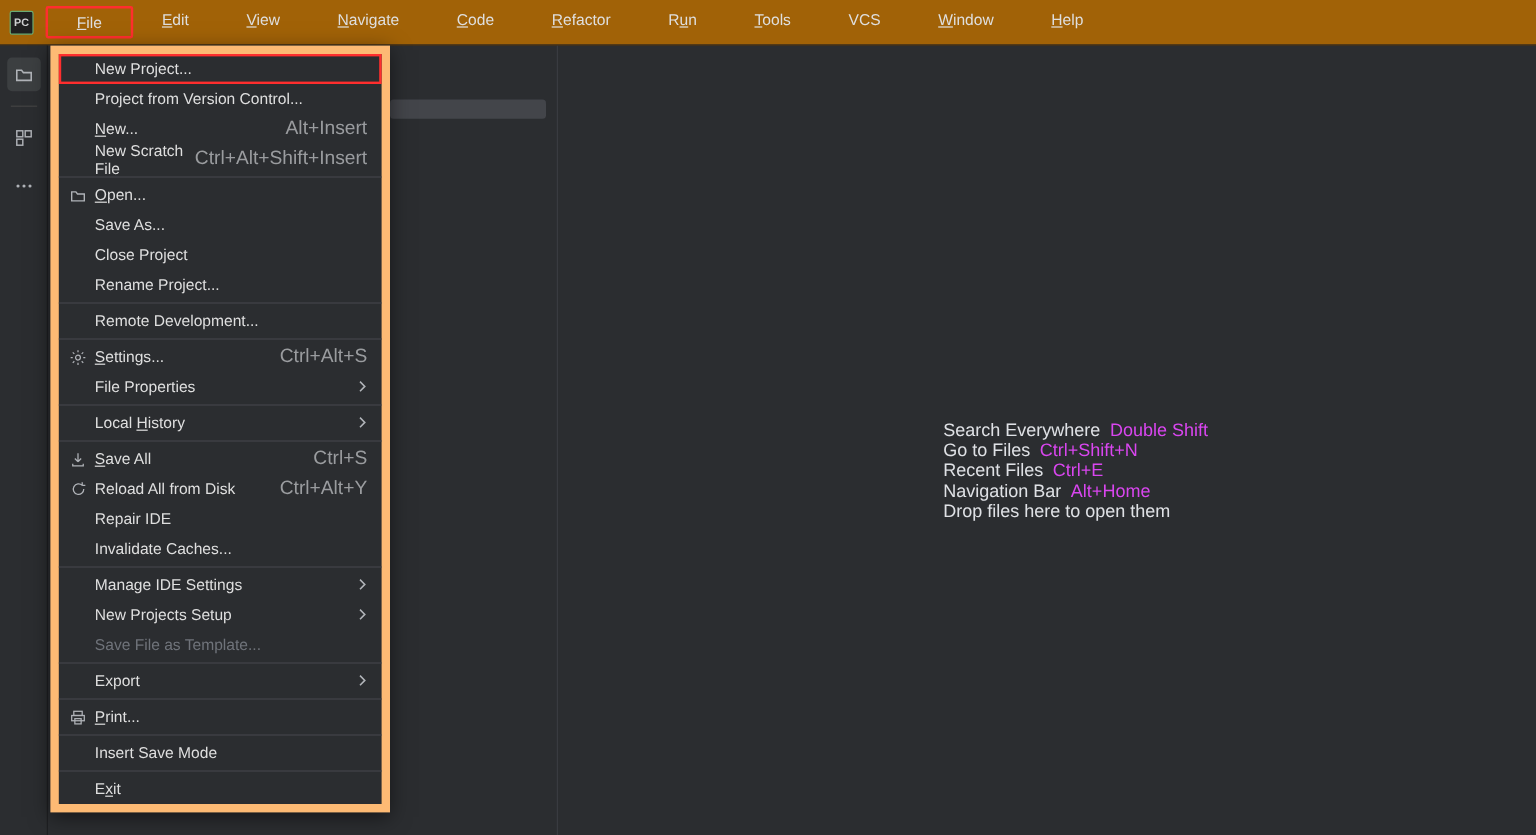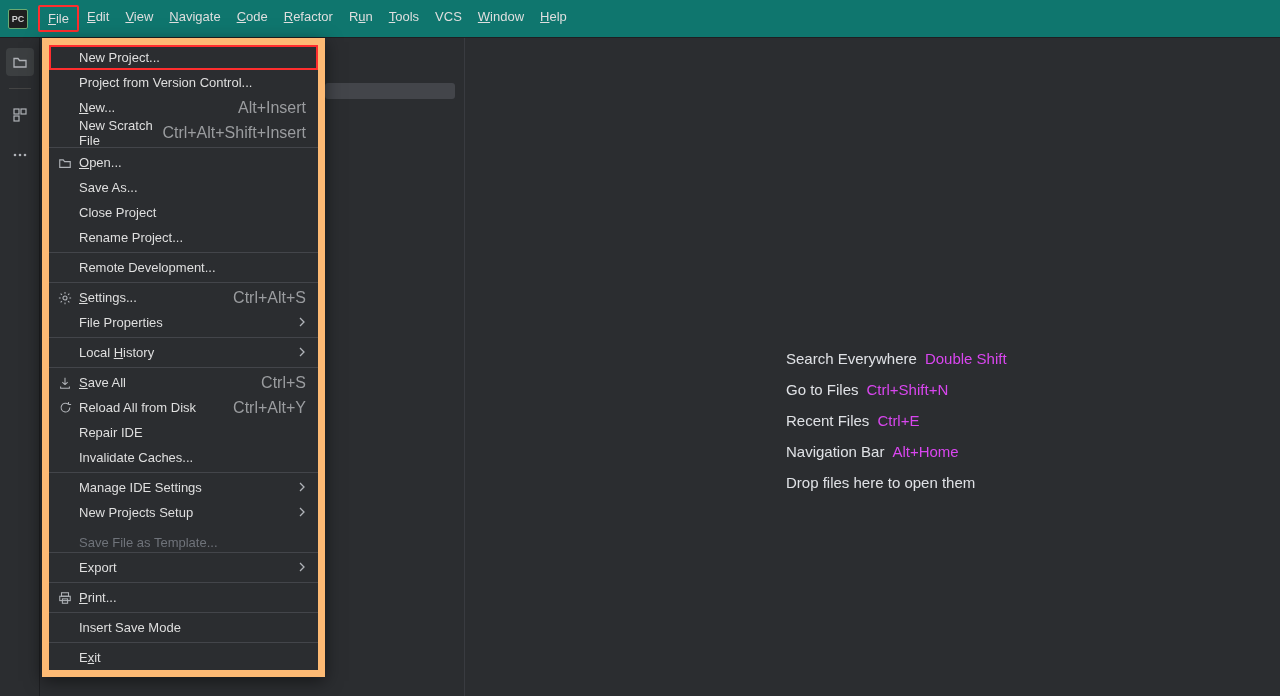--- a/index.html
+++ b/index.html
@@ -10,40 +10,40 @@
       font-family: "Segoe UI", Arial, sans-serif;
       font-size: 13px;
       color: #dfdfdf;
       overflow: hidden;
       position: relative;
     }
 
     
     .menubar {
       height: 38px;
-      background: #0f766e;
+      background: #a16207;
       display: flex;
       align-items: center;
       padding-left: 6px;
       border-bottom: 1px solid #1e1f22;
     }
     .app-logo {
       width: 20px; height: 20px;
       background: #1f1f1f;
       border: 1px solid #6aab73;
       border-radius: 2px;
       display: flex; align-items: center; justify-content: center;
       color: #cfd0d1;
       font-size: 9px;
       font-weight: bold;
       margin-right: 10px;
       margin-left: 2px;
     }
     .menu-item {
-      padding: 4px 8px;
+      padding: 4px 24px;
       cursor: pointer;
       color: #dfdfdf;
     }
     .menu-item .mn { text-decoration: underline; }
     .highlight-file {
       border: 2px solid #ff2e2e;
       border-radius: 2px;
     }
 
     
@@ -82,21 +82,21 @@
     .dd-item {
       height: 25px;
       display: flex;
       align-items: center;
       padding: 0 12px 0 30px;
       position: relative;
       color: #dfdfdf;
       cursor: pointer;
     }
     .dd-item .mn { text-decoration: underline; }
-    .dd-item.disabled { color: #6f737a; align-items: flex-end; }
+    .dd-item.disabled { color: #6f737a; }
     .dd-item .shortcut {
       margin-left: auto;
       color: #9a9c9f;
       font-size: 16px;
     }
     .dd-item .chev {
       margin-left: auto;
       color: #b0b3b8;
     }
     .dd-item .dd-icon {
@@ -135,21 +135,21 @@
       border-radius: 3px;
     }
 
     
     .tips {
       position: absolute;
       left: 786px;
       top: 350px;
       display: flex;
       flex-direction: column;
-      gap: 14px;
+      gap: 0;
       color: #dfe1e5;
       font-size: 15px;
     }
     .tip-row { display: flex; gap: 8px; }
     .tip-row .tip-key { color: #d946ef; }
   </style>
 </head>
 <body>
 
 <div class="menubar">

